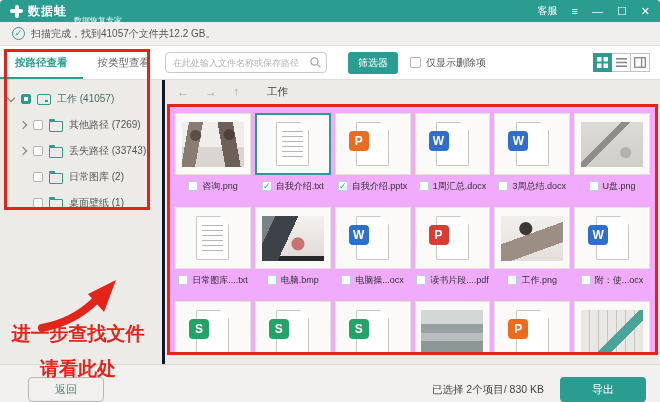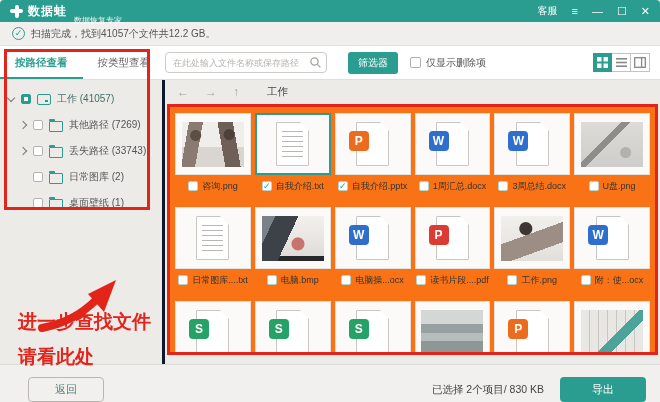--- a/index.html
+++ b/index.html
@@ -54,33 +54,33 @@
   .trow.check-partial .tcb{background:var(--accent);border-color:var(--accent);}
   .trow.check-partial .tcb::after{content:"";position:absolute;left:2px;top:2px;width:4px;height:4px;background:#fff;}
   .ticon{position:relative;width:14px;height:11px;margin-right:6px;flex:0 0 auto;}
   .trow.icon-folder .ticon{border:1.2px solid var(--accent);border-radius:1px;margin-top:2px;}
   .trow.icon-folder .ticon::before{content:"";position:absolute;top:-3px;left:-1px;width:6px;height:2px;background:var(--accent);border-radius:1px 1px 0 0;}
   .trow.icon-drive .ticon{border:1.2px solid var(--accent);border-radius:2px;}
   .trow.icon-drive .ticon::after{content:"";position:absolute;right:2px;bottom:2px;width:3px;height:2px;background:var(--accent);}
   .tlabel{font-size:10px;color:#3f6f69;white-space:nowrap;}
   .trow.indent .tlabel{color:#555;}
 
-  .anno-text{position:absolute;left:0;right:6px;top:224px;text-align:left;color:var(--anno);font-weight:bold;font-size:19px;line-height:1.85;pointer-events:none;margin-left:18px;}
+  .anno-text{position:absolute;left:0;right:6px;top:236px;text-align:center;color:var(--anno);font-weight:bold;font-size:19px;line-height:1.85;pointer-events:none;}
   .anno-arrow{position:absolute;left:32px;top:196px;pointer-events:none;}
 
   
   .annobox{position:absolute;border:3px solid var(--anno);pointer-events:none;z-index:20;}
   .annobox.left{left:4px;top:49px;width:146px;height:161px;}
 
   
   .content{flex:1;display:flex;flex-direction:column;min-width:0;}
   .navrow{height:24px;display:flex;align-items:center;padding-left:12px;}
   .navarrow{font-size:12px;color:#a5a3a0;margin-right:16px;cursor:pointer;}
   .crumb{font-size:10.5px;color:#444;margin-left:12px;}
-  .gridwrap{flex:1;margin:0 2px 9px 2px;border:3px solid var(--anno);background:#f97316;overflow:hidden;padding:6px 5px;display:grid;grid-template-columns:repeat(6,1fr);column-gap:4px;row-gap:14px;align-content:start;}
+  .gridwrap{flex:1;margin:0 2px 9px 2px;border:3px solid var(--anno);background:#f0abfc;overflow:hidden;padding:6px 5px;display:grid;grid-template-columns:repeat(6,1fr);column-gap:4px;row-gap:14px;align-content:start;}
   .tile{display:flex;flex-direction:column;align-items:center;cursor:pointer;}
   .thumb{width:100%;height:62px;background:#fbfaf9;border:1px solid #e3e1de;display:flex;align-items:center;justify-content:center;position:relative;}
   .tile.selected .thumb{border:2px solid var(--accent);}
   .meta{display:flex;align-items:center;margin-top:4px;height:14px;max-width:100%;}
   .cb{width:10px;height:10px;border:1px solid #b2d5d0;background:#fff;border-radius:2px;margin-right:4px;flex:0 0 auto;font-size:9px;line-height:9px;color:var(--accent);text-align:center;}
   .tile.checked .cb::after{content:"✓";font-weight:bold;}
   .fname{font-size:9px;color:#333;white-space:nowrap;overflow:hidden;text-overflow:ellipsis;}
 
   
   .page{width:33px;height:44px;background:#fff;border:1px solid #c9c7c4;border-radius:1px;position:relative;}

